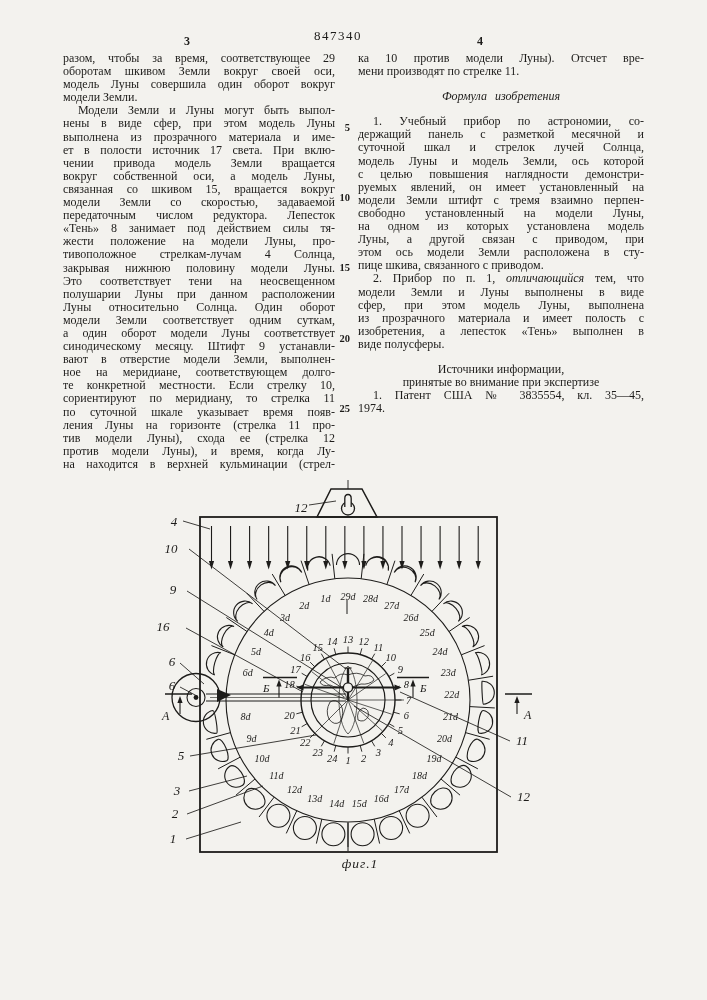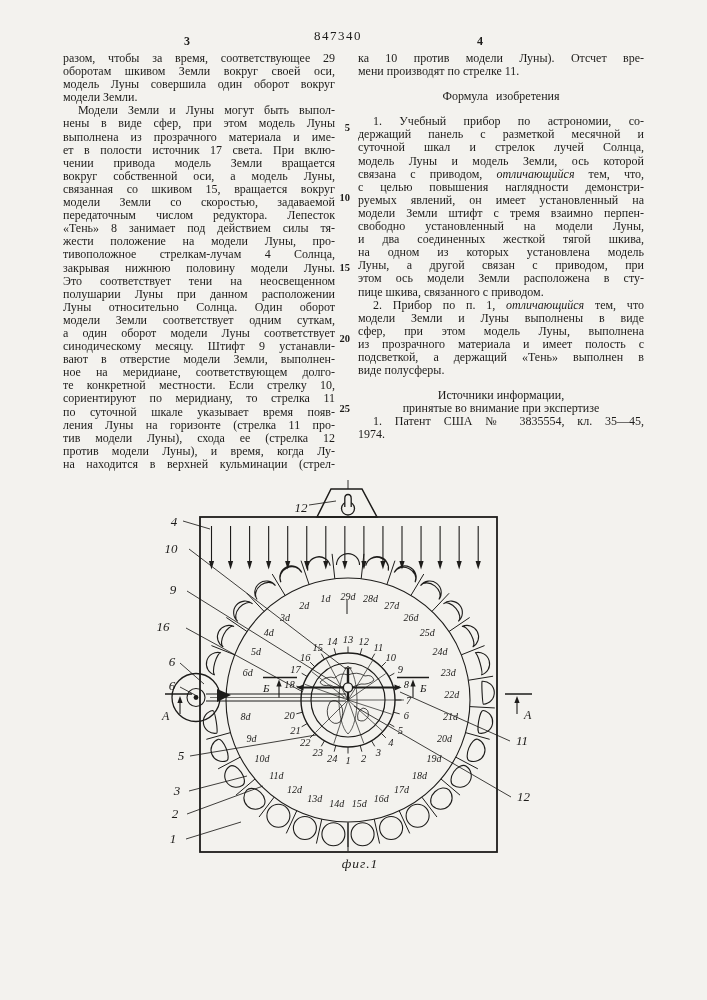--- a/index.html
+++ b/index.html
@@ -15,21 +15,21 @@
          font-size:13px;letter-spacing:1.5px}
   .pagenum{position:absolute;top:34px;font-size:12px;font-weight:bold}
   .pagenum.pl{left:184px}
   .pagenum.pr{left:477px}
   .col{position:absolute;top:52px;font-size:12px;line-height:13.1px}
   #colL{left:63px;width:272px}
   #colR{left:358px;width:286px}
   .ln{height:13.1px;overflow:hidden}
   .j{text-align:justify;text-align-last:justify}
   .c{text-align:center}
-  .ci{text-align:center;word-spacing:5px}
+  .ci{text-align:center;font-style:italic;word-spacing:5px}
   .ind{text-indent:15px}
   .gap{height:12px}
   .marker{position:absolute;left:329px;width:21px;text-align:right;
           font-size:10.5px;font-weight:bold}
   #fig{position:absolute;left:0;top:478px}
   #fig text{font-family:"Liberation Serif",serif;font-style:italic;fill:#1d1c1a}
   i{font-style:italic}
 </style>
 </head>
 <body>
@@ -76,35 +76,33 @@
   <div id="colR" class="col">
       <div class="ln j">ка 10 против модели Луны). Отсчет вре-</div>
       <div class="ln l">мени производят по стрелке 11.</div>
       <div class="gap"></div>
       <div class="ln ci">Формула изобретения</div>
       <div class="gap"></div>
       <div class="ln j ind">1. Учебный прибор по астрономии, со-</div>
       <div class="ln j">держащий панель с разметкой месячной и</div>
       <div class="ln j">суточной шкал и стрелок лучей Солнца,</div>
       <div class="ln j">модель Луны и модель Земли, ось которой</div>
-      <div class="ln j">связана с приводом, <i>отличающийся</i> тем, что,</div>
       <div class="ln j">с целью повышения наглядности демонстри-</div>
       <div class="ln j">руемых явлений, он имеет установленный на</div>
       <div class="ln j">модели Земли штифт с тремя взаимно перпен-</div>
       <div class="ln j">свободно установленный на модели Луны,</div>
-      <div class="ln j">и два соединенных жесткой тягой шкива,</div>
       <div class="ln j">на одном из которых установлена модель</div>
       <div class="ln j">Луны, а другой связан с приводом, при</div>
       <div class="ln j">этом ось модели Земли расположена в сту-</div>
       <div class="ln l">пице шкива, связанного с приводом.</div>
       <div class="ln j ind">2. Прибор по п. 1, <i>отличающийся</i> тем, что</div>
       <div class="ln j">модели Земли и Луны выполнены в виде</div>
       <div class="ln j">сфер, при этом модель Луны, выполнена</div>
       <div class="ln j">из прозрачного материала и имеет полость с</div>
-      <div class="ln j">подсветкой, а держащий «Тень» выполнен в</div>
+      <div class="ln j">изобретения, а лепесток «Тень» выполнен в</div>
       <div class="ln l">виде полусферы.</div>
       <div class="gap"></div>
       <div class="ln c">Источники информации,</div>
       <div class="ln c">принятые во внимание при экспертизе</div>
       <div class="ln j ind">1. Патент США № 3835554, кл. 35—45,</div>
       <div class="ln l">1974.</div>
     </div>
 
   <div class="marker" style="top:122px">5</div>
   <div class="marker" style="top:192px">10</div>

